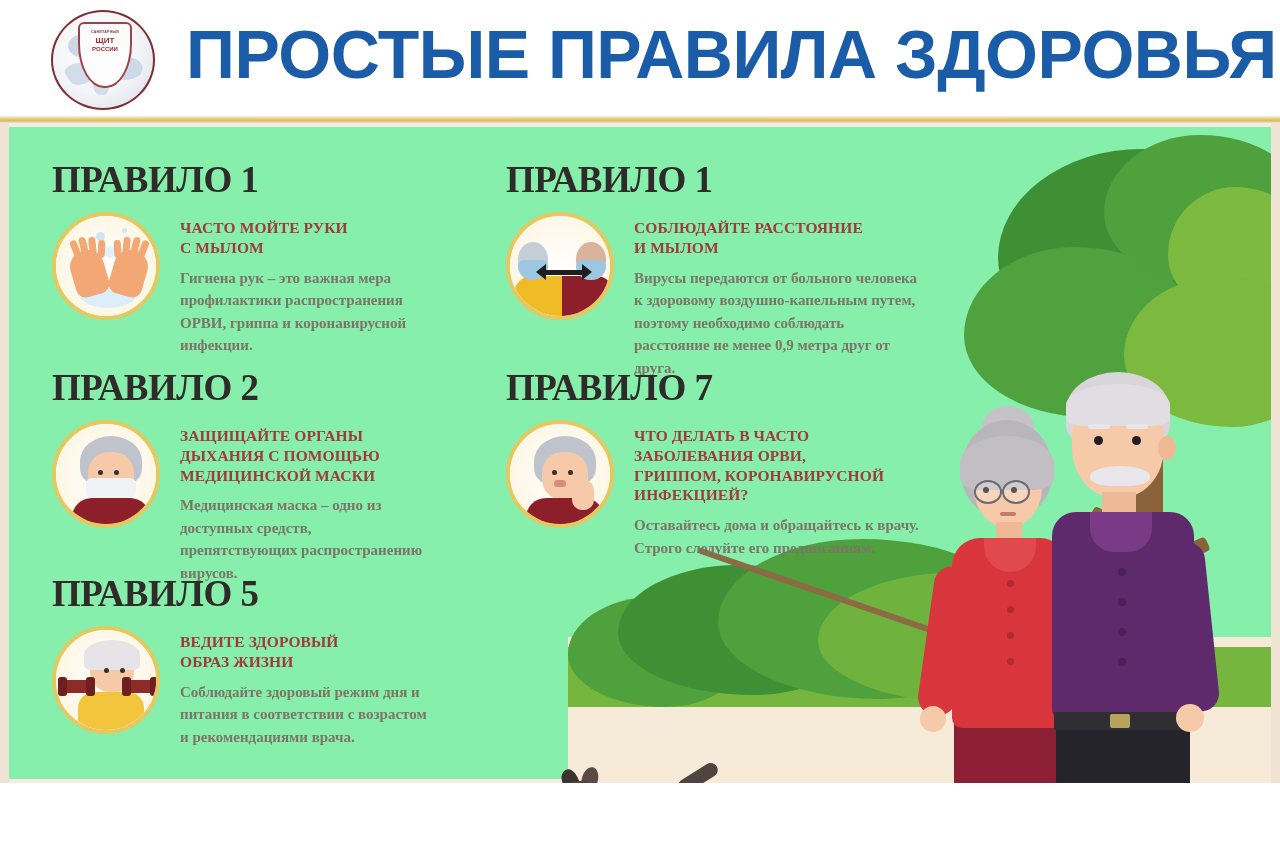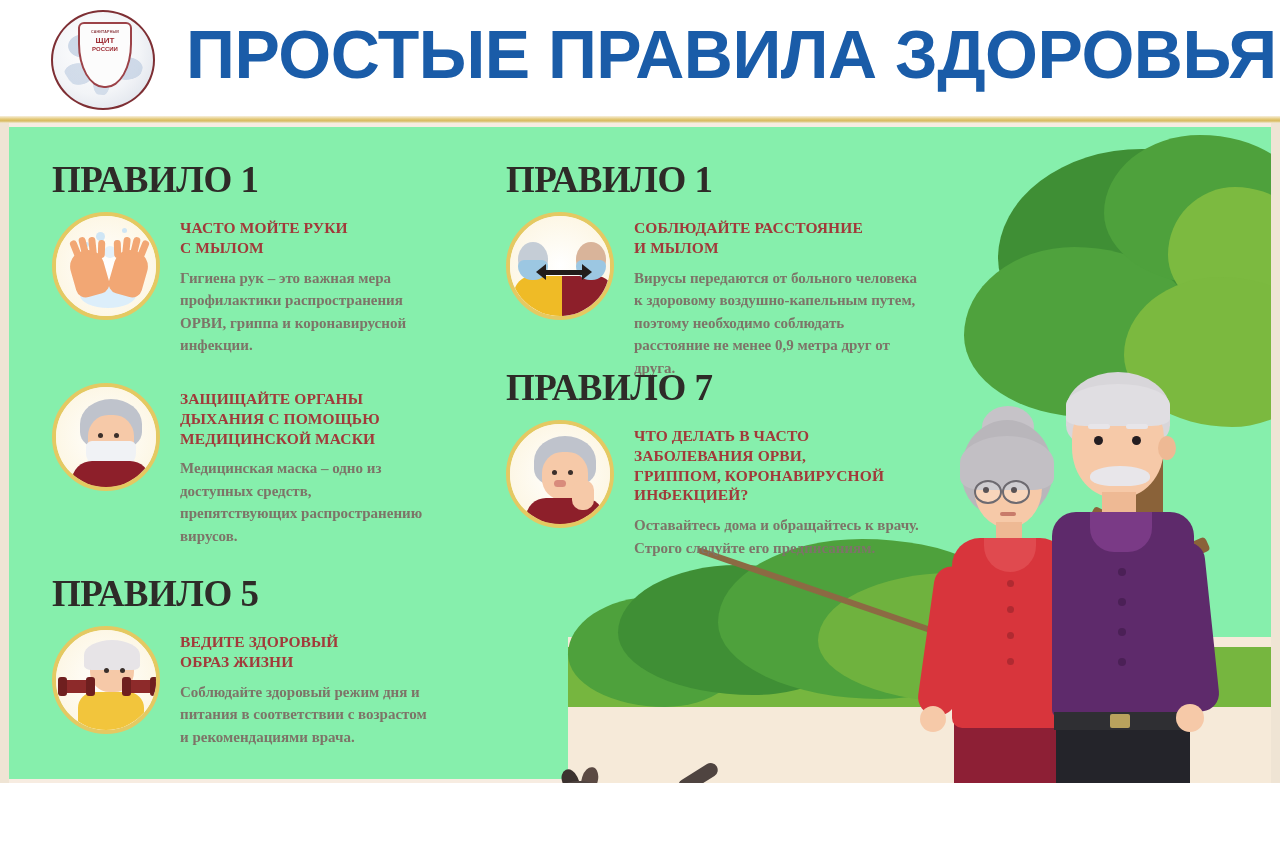--- a/index.html
+++ b/index.html
@@ -296,20 +296,21 @@
           </div>
           <div class="rule-text" style="width:250px">
             <div class="rule-head" style="white-space:pre-line">ЧАСТО МОЙТЕ РУКИ
 С МЫЛОМ</div>
             <div class="rule-body">Гигиена рук – это важная мера профилактики распространения ОРВИ, гриппа и коронавирусной инфекции.</div>
           </div>
         </div>
       </div>
 
       <div class="rule" style="left:44px;top:242px;width:400px">
+        <div class="rule-title">ПРАВИЛО 2</div>
         <div class="rule-row">
           <div class="icon-wrap">
             <div class="ic-bg"></div>
             <div class="g-hair"></div>
             <div class="g-face"></div>
             <div class="g-eye" style="left:42px"></div>
             <div class="g-eye" style="left:58px"></div>
             <div class="mask" style="left:30px;top:54px;width:50px;height:26px;background:#f0f2f5"></div>
             <div class="g-shoulder"></div>
             <div class="g-body"></div>

